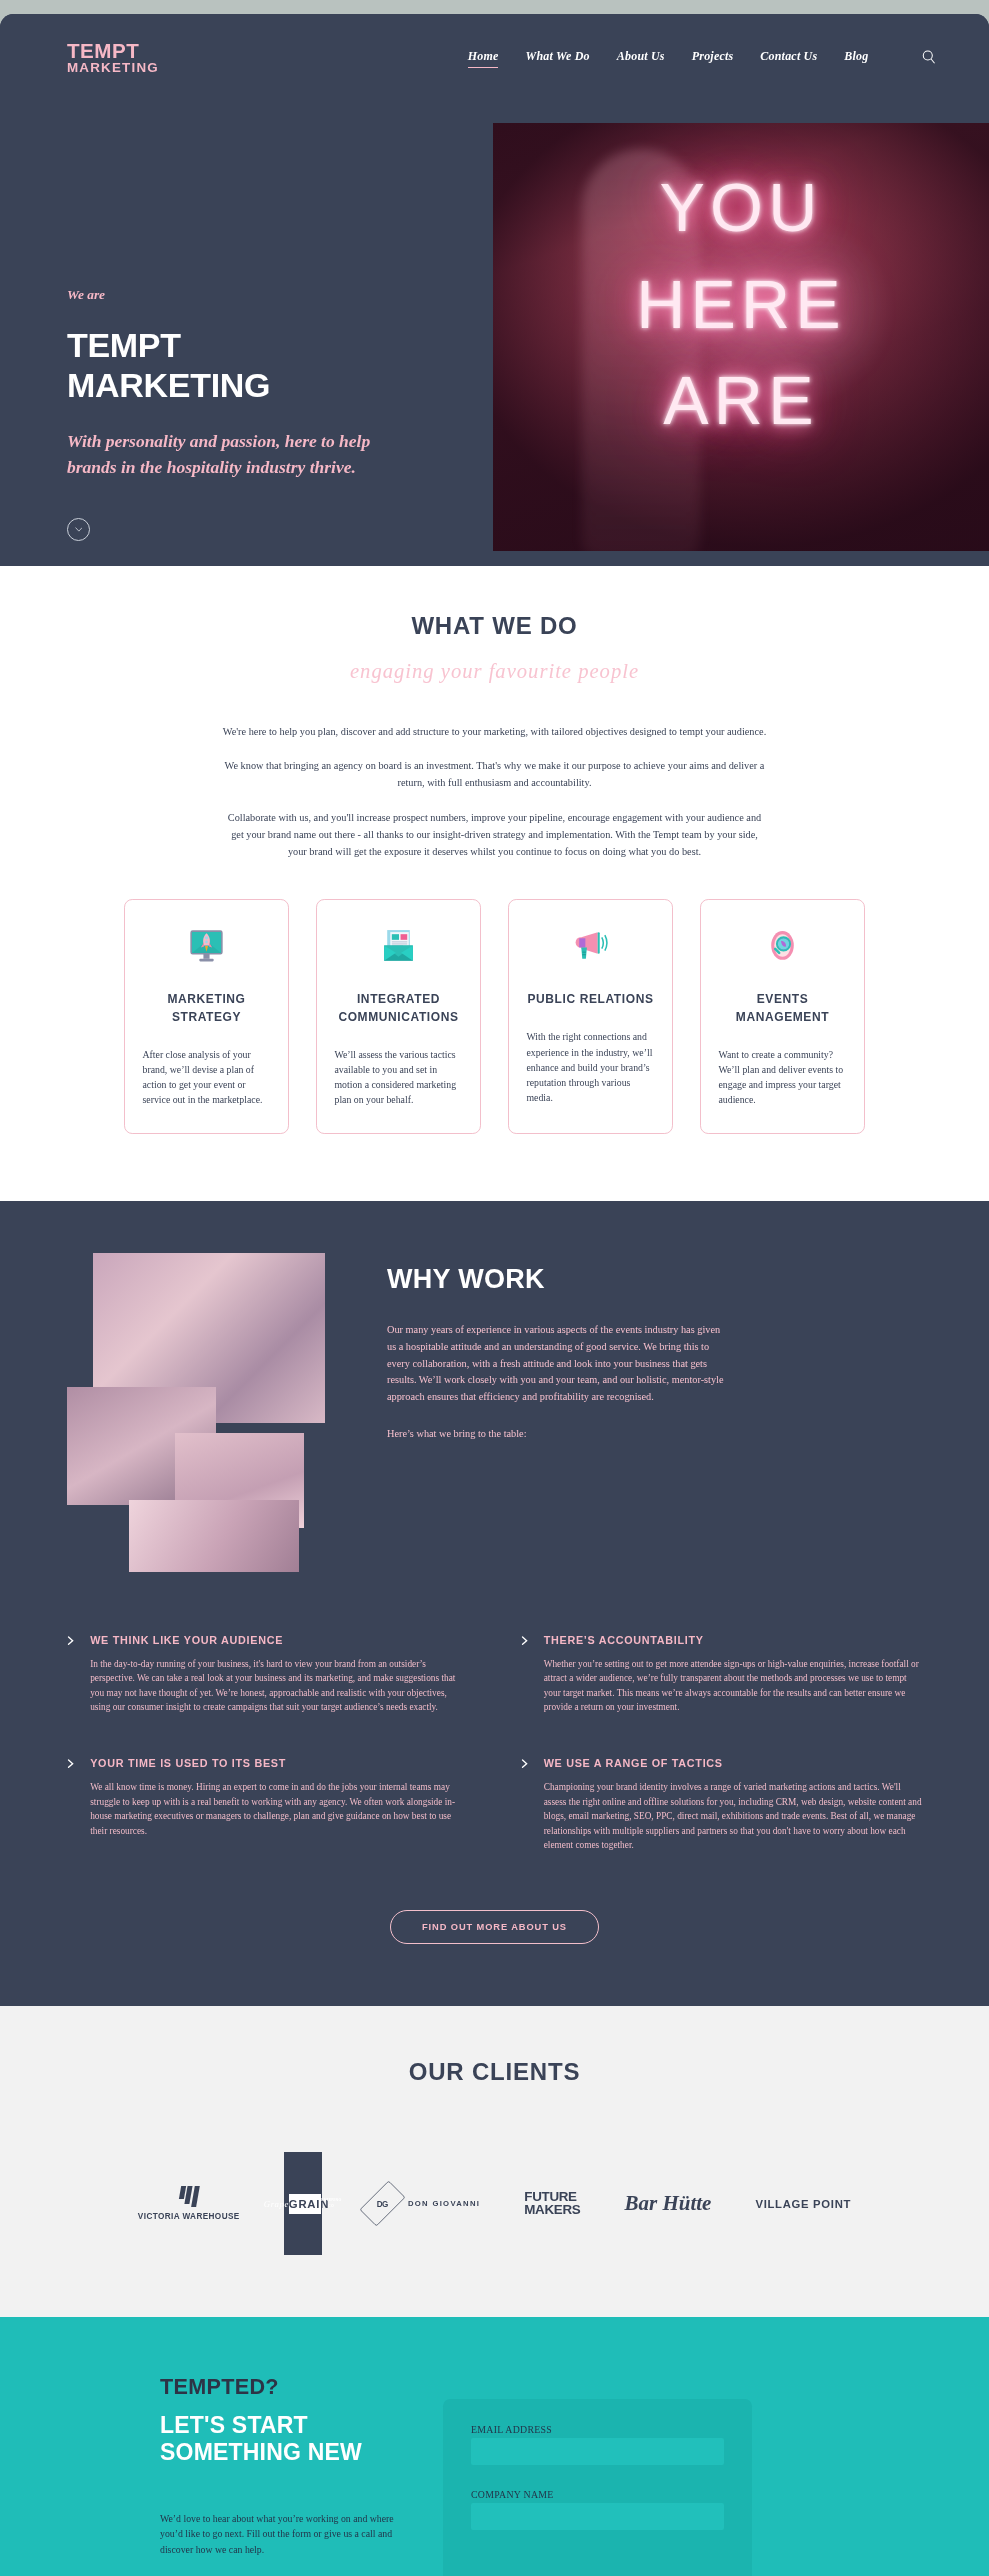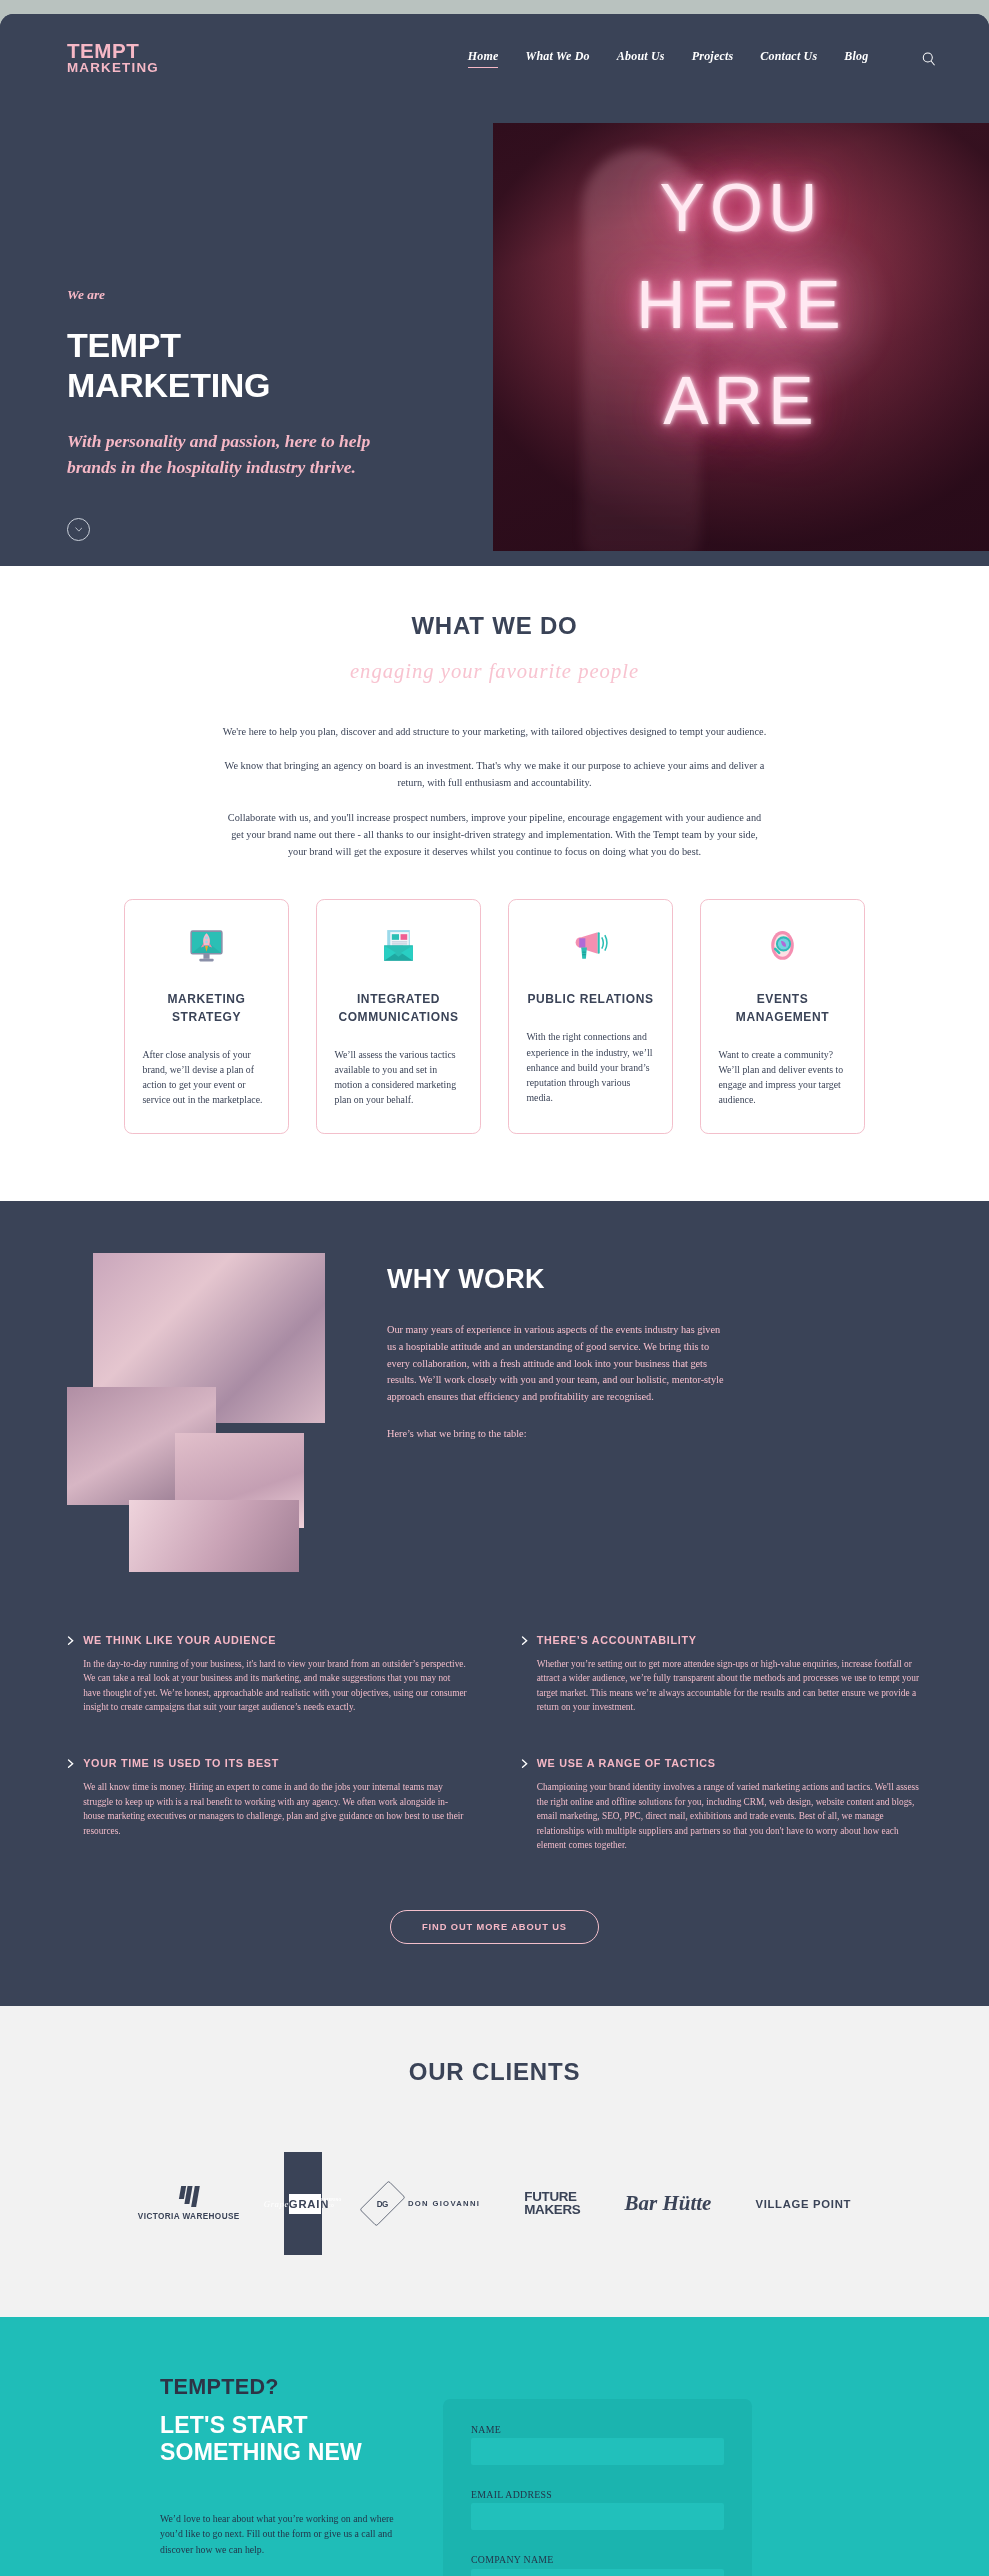--- a/index.html
+++ b/index.html
@@ -43,21 +43,21 @@
     font-weight: bold;
     font-size: 13.4px;
     color: #f6b8c6;
     letter-spacing: 1.2px;
     display: block;
     margin-top: 1px;
   }
   .nav {
     margin-left: auto;
     display: flex;
-    align-items: flex-end;
+    align-items: flex-start;
     gap: 27px;
   }
   .nav a {
     font-family: "Liberation Serif", serif;
     font-style: italic;
     font-weight: bold;
     font-size: 12px;
     color: #ffffff;
     text-decoration: none;
     letter-spacing: 0.2px;
@@ -259,21 +259,21 @@
   }
   .why-p2 { margin-top: 20.6px; }
 
   .feature-grid {
     display: grid;
     grid-template-columns: 1fr 1fr;
     column-gap: 52px;
     row-gap: 42px;
     margin-top: 62px;
   }
-  .feature { display: flex; gap: 8px; }
+  .feature { display: flex; gap: 15px; }
   .chev {
     flex: 0 0 8.2px;
     padding-top: 2.1px;
   }
   .feature-title {
     font-family: "Liberation Sans", sans-serif;
     font-weight: bold;
     font-size: 10.8px;
     color: #f6b8c6;
     letter-spacing: 0.7px;
@@ -658,24 +658,20 @@
       <div class="lets-start">
         <div>LET'S START</div>
         <div>SOMETHING NEW</div>
       </div>
       <p class="contact-p">We’d love to hear about what you’re working on and where you’d like to go next. Fill out the form or give us a call and discover how we can help.</p>
 
     </div>
 
     <div class="form-card">
       <div class="fgroup">
-        <label class="flabel">NAME</label>
-        <input class="finput" type="text" value="" style="">
-      </div>
-      <div class="fgroup">
         <label class="flabel">EMAIL ADDRESS</label>
         <input class="finput" type="text" value="" style="">
       </div>
       <div class="fgroup">
         <label class="flabel">COMPANY NAME</label>
         <input class="finput" type="text" value="" style="">
       </div>
 
     </div>
   </div>

